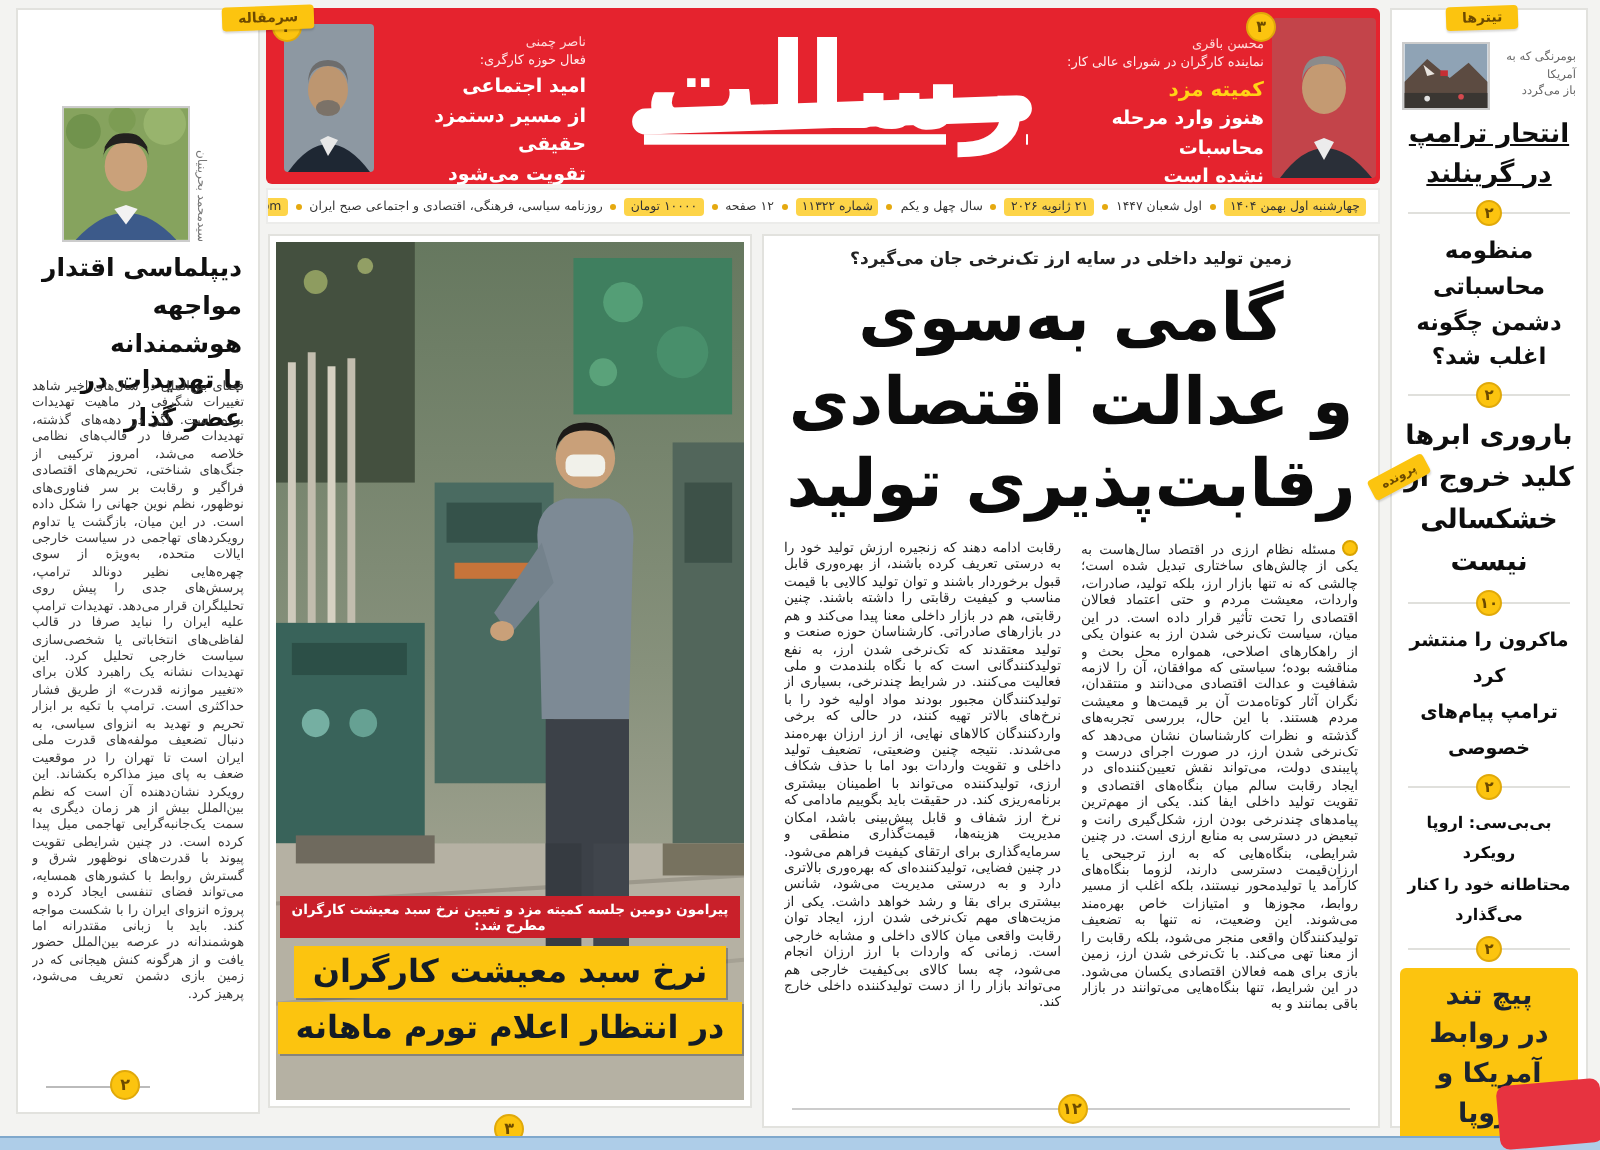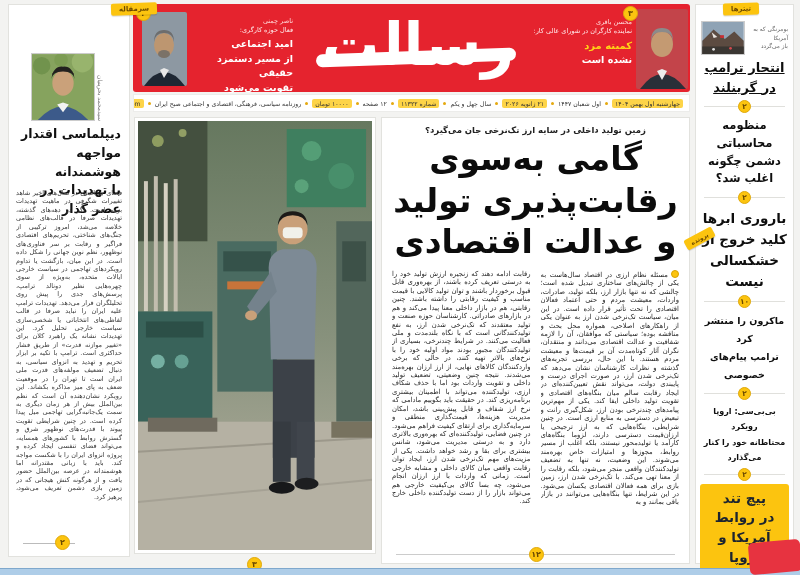--- a/index.html
+++ b/index.html
@@ -39,21 +39,21 @@
   #mh-badge-l { position:absolute; left:3px; top:2px; z-index:3; }
   #mh-badge-r { position:absolute; right:52px; top:2px; z-index:3; }
   #mh-photo-l { position:absolute; left:9px; top:8px; width:45px; height:74px; border-radius:2px; overflow:hidden; }
   #mh-promo-l-text { position:absolute; left:58px; top:13px; width:102px; text-align:right; }
   #mh-photo-r { position:absolute; right:2px; top:5px; width:52px; height:80px; border-radius:2px; overflow:hidden; }
   #mh-promo-r-text { position:absolute; right:58px; top:14px; width:118px; text-align:right; }
   .promo-name { font-size:6.5px; color:#ffd9d9; margin-bottom:1px; }
   .promo-role { font-size:6.5px; color:#ffeaea; margin-bottom:3px; }
   .promo-line { font-size:9.5px; font-weight:bold; color:#fff; line-height:1.55; }
   .promo-hl   { font-size:10px; font-weight:bold; color:#ffd416; line-height:1.5; }
-  #mh-logo { position:absolute; left:165px; top:0; width:240px; height:71px; text-align:center; }
+  #mh-logo { position:absolute; left:165px; top:0; width:240px; height:71px; text-align:center;text-decoration:underline; }
   #mh-logo .word { position:relative; z-index:2; font-size:57px; font-weight:bold; color:#fff;
                    line-height:80px; transform:scaleY(1.05); display:block; }
   #mh-logo .swoosh { position:absolute; z-index:1; left:18px; bottom:11px; width:200px; height:13px;
                      background:#fff; border-radius:8px; transform:rotate(-2deg); }
 
   
   #dateline { position:absolute; left:133px; top:94px; width:557px; height:18px; background:#fff;
               border:1px solid #ececea; display:flex; align-items:center; gap:4px; padding:0 6px;
               font-size:6.2px; color:#333; white-space:nowrap; overflow:hidden; }
   #dateline .hl { background:#fdd448; padding:1px 3px; border-radius:2px; }
@@ -160,20 +160,21 @@
 
     <div id="mh-logo">
       <span class="word">رسالت</span>
       <span class="swoosh"></span>
     </div>
 
     <div id="mh-promo-r-text">
       <div class="promo-name">محسن باقری</div>
       <div class="promo-role">نماینده کارگران در شورای عالی کار:</div>
       <div class="promo-hl">کمیته مزد</div>
+      <div class="promo-line">هنوز وارد مرحله محاسبات</div>
       <div class="promo-line">نشده است</div>
     </div>
     <svg id="mh-photo-r" viewBox="0 0 52 80">
       <rect width="52" height="80" fill="#c3444a"></rect>
       <path d="M4 80 Q26 50 50 80 Z" fill="#2a2f38"></path>
       <path d="M21 62 L26 71 L31 62 L26 60 Z" fill="#ececec"></path>
       <ellipse cx="26" cy="35" rx="11" ry="13" fill="#c49a72"></ellipse>
       <path d="M15 32 Q15 19 26 19 Q37 19 37 32 Q36 23 26 23 Q16 23 15 32 Z" fill="#8b8b8b"></path>
     </svg>
   </div>
@@ -240,29 +241,38 @@
       <ellipse cx="114" cy="194" rx="6" ry="5" fill="#c9a079"></ellipse>
       <circle cx="156" cy="108" r="15" fill="#c9a079"></circle>
       <path d="M141 104 Q142 90 156 90 Q170 90 171 104 Q168 94 156 94 Q144 94 141 104 Z" fill="#1c1a18"></path>
       <rect x="146" y="106" width="20" height="11" rx="4" fill="#f1f1ea"></rect>
       <rect x="136" y="238" width="42" height="98" fill="#3c4148"></rect>
       <rect x="136" y="300" width="18" height="60" fill="#363b41"></rect>
       <rect x="160" y="300" width="18" height="58" fill="#40454c"></rect>
       <ellipse cx="145" cy="366" rx="13" ry="6" fill="#17181a"></ellipse>
       <ellipse cx="170" cy="362" rx="12" ry="6" fill="#1d1e20"></ellipse>
     </svg>
+    <div id="photo-overlay">
+      <div id="photo-kicker">پیرامون دومین جلسه کمیته مزد و تعیین نرخ سبد معیشت کارگران مطرح شد:</div>
+      <div>
+        <span class="photo-hl-line">نرخ سبد معیشت کارگران</span>
+      </div>
+      <div>
+        <span class="photo-hl-line">در انتظار اعلام تورم ماهانه</span>
+      </div>
+    </div>
   </div>
   <div id="photo-badge" class="badge">۳</div>
 
   <div id="main-panel" class="panel">
     <div id="main-kicker">زمین تولید داخلی در سایه ارز تک‌نرخی جان می‌گیرد؟</div>
     <div id="main-headline">
       <div>گامی به‌سوی</div>
+      <div>و عدالت اقتصادی</div>
       <div>رقابت‌پذیری تولید</div>
-      <div>و عدالت اقتصادی</div>
     </div>
     <div id="main-cols">
       <div class="mcol"><span class="bullet"></span><span>مسئله نظام ارزی در اقتصاد سال‌هاست به یکی از چالش‌های ساختاری تبدیل شده است؛ چالشی که نه تنها بازار ارز، بلکه تولید، صادرات، واردات، معیشت مردم و حتی اعتماد فعالان اقتصادی را تحت تأثیر قرار داده است. در این میان، سیاست تک‌نرخی شدن ارز به عنوان یکی از راهکارهای اصلاحی، همواره محل بحث و مناقشه بوده؛ سیاستی که موافقان، آن را لازمه شفافیت و عدالت اقتصادی می‌دانند و منتقدان، نگران آثار کوتاه‌مدت آن بر قیمت‌ها و معیشت مردم هستند. با این حال، بررسی تجربه‌های گذشته و نظرات کارشناسان نشان می‌دهد که تک‌نرخی شدن ارز، در صورت اجرای درست و پایبندی دولت، می‌تواند نقش تعیین‌کننده‌ای در ایجاد رقابت سالم میان بنگاه‌های اقتصادی و تقویت تولید داخلی ایفا کند. یکی از مهم‌ترین پیامدهای چندنرخی بودن ارز، شکل‌گیری رانت و تبعیض در دسترسی به منابع ارزی است. در چنین شرایطی، بنگاه‌هایی که به ارز ترجیحی یا ارزان‌قیمت دسترسی دارند، لزوما بنگاه‌های کارآمد یا تولیدمحور نیستند، بلکه اغلب از مسیر روابط، مجوزها و امتیازات خاص بهره‌مند می‌شوند. این وضعیت، نه تنها به تضعیف تولیدکنندگان واقعی منجر می‌شود، بلکه رقابت را از معنا تهی می‌کند. با تک‌نرخی شدن ارز، زمین بازی برای همه فعالان اقتصادی یکسان می‌شود. در این شرایط، تنها بنگاه‌هایی می‌توانند در بازار باقی بمانند و به</span></div>
       <div class="mcol"><span>رقابت ادامه دهند که زنجیره ارزش تولید خود را به درستی تعریف کرده باشند، از بهره‌وری قابل قبول برخوردار باشند و توان تولید کالایی با قیمت مناسب و کیفیت رقابتی را داشته باشند. چنین رقابتی، هم در بازار داخلی معنا پیدا می‌کند و هم در بازارهای صادراتی. کارشناسان حوزه صنعت و تولید معتقدند که تک‌نرخی شدن ارز، به نفع تولیدکنندگانی است که با نگاه بلندمدت و ملی فعالیت می‌کنند. در شرایط چندنرخی، بسیاری از تولیدکنندگان مجبور بودند مواد اولیه خود را با نرخ‌های بالاتر تهیه کنند، در حالی که برخی واردکنندگان کالاهای نهایی، از ارز ارزان بهره‌مند می‌شدند. نتیجه چنین وضعیتی، تضعیف تولید داخلی و تقویت واردات بود اما با حذف شکاف ارزی، تولیدکننده می‌تواند با اطمینان بیشتری برنامه‌ریزی کند. در حقیقت باید بگوییم مادامی که نرخ ارز شفاف و قابل پیش‌بینی باشد، امکان مدیریت هزینه‌ها، قیمت‌گذاری منطقی و سرمایه‌گذاری برای ارتقای کیفیت فراهم می‌شود. در چنین فضایی، تولیدکننده‌ای که بهره‌وری بالاتری دارد و به درستی مدیریت می‌شود، شانس بیشتری برای بقا و رشد خواهد داشت. یکی از مزیت‌های مهم تک‌نرخی شدن ارز، ایجاد توان رقابت واقعی میان کالای داخلی و مشابه خارجی است. زمانی که واردات با ارز ارزان انجام می‌شود، چه بسا کالای بی‌کیفیت خارجی هم می‌تواند بازار را از دست تولیدکننده داخلی خارج کند.</span></div>
     </div>
     <div id="main-foot">
       <div class="rule"></div>
       <div class="badge">۱۲</div>
     </div>
   </div>

